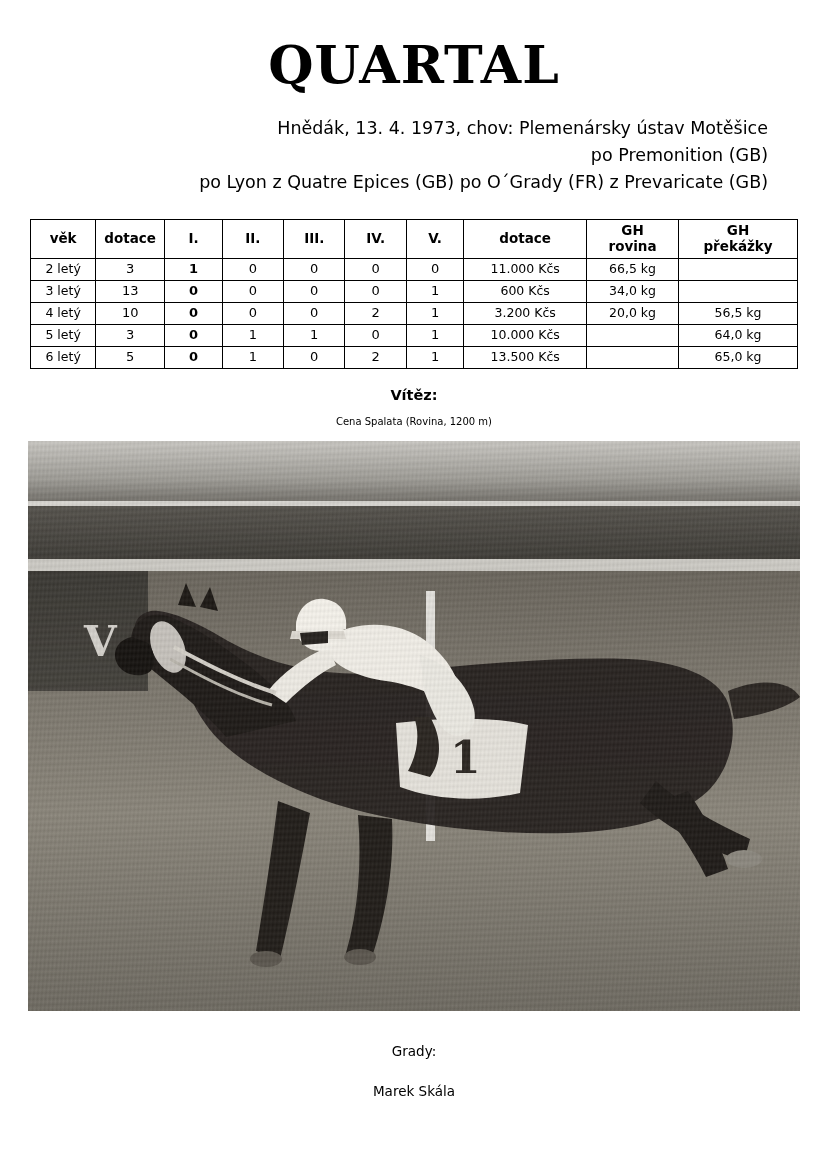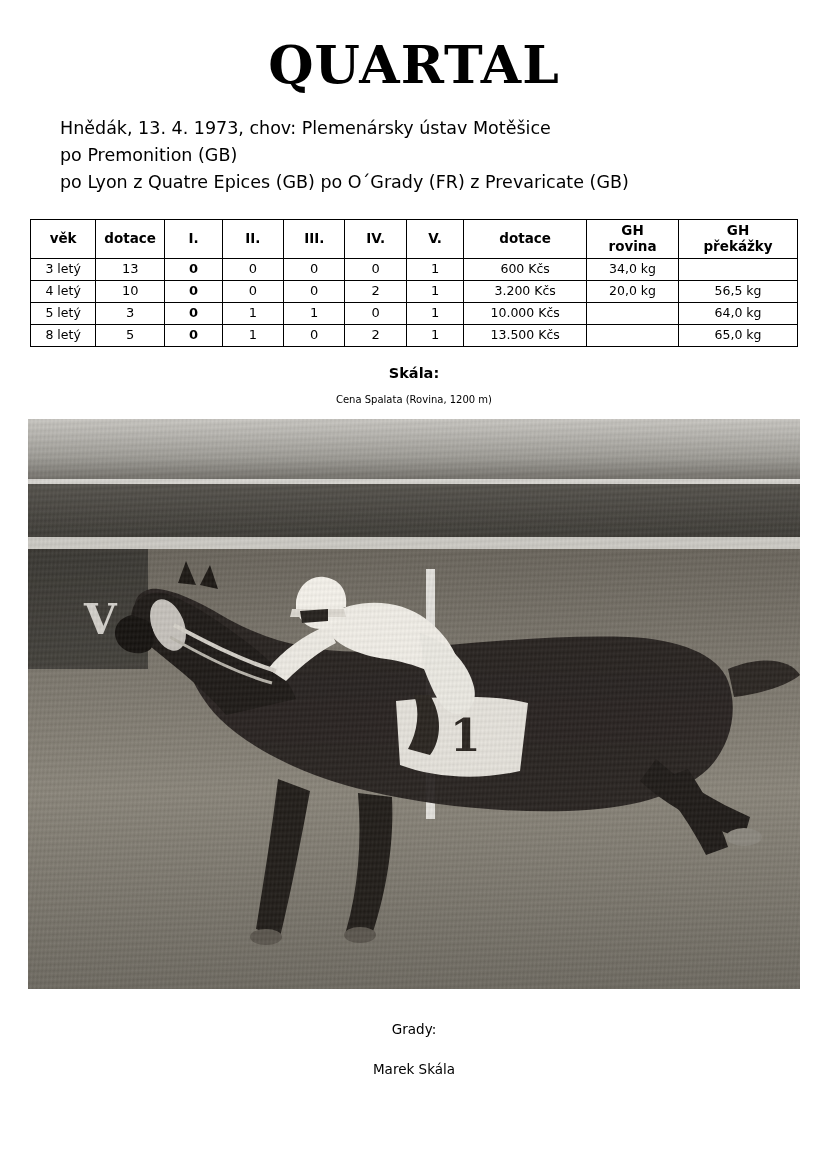--- a/index.html
+++ b/index.html
@@ -25,21 +25,21 @@
     text-align: center;
     font-family: "DejaVu Serif", serif;
     font-weight: bold;
     font-size: 52px;
     letter-spacing: 1px;
     margin: 0;
     padding-top: 36px;
     line-height: 1.1;
   }
   .subtitle {
-    text-align: left;
+    text-align: right;
     font-size: 17.5px;
     line-height: 1.55;
     margin-top: 22px;
     padding: 0 60px;
   }
   .subtitle div {
     white-space: nowrap;
   }
   .table-wrap {
     margin-top: 22px;
@@ -245,20 +245,32 @@
             <span>rovina</span>
           </th>
           <th class="two-line">
             <span>GH</span><br>
             <span>překážky</span>
           </th>
         </tr>
       </thead>
       <tbody>
         <tr>
+          <td class="age">2 letý</td>
+          <td>3</td>
+          <td class="bold">1</td>
+          <td>0</td>
+          <td>0</td>
+          <td>0</td>
+          <td>0</td>
+          <td class="money">11.000 Kčs</td>
+          <td class="kg">66,5 kg</td>
+          <td class="kg"></td>
+        </tr>
+        <tr>
           <td class="age">3 letý</td>
           <td>13</td>
           <td class="bold">0</td>
           <td>0</td>
           <td>0</td>
           <td>0</td>
           <td>1</td>
           <td class="money">600 Kčs</td>
           <td class="kg">34,0 kg</td>
           <td class="kg"></td>
@@ -281,37 +293,37 @@
           <td class="bold">0</td>
           <td>1</td>
           <td>1</td>
           <td>0</td>
           <td>1</td>
           <td class="money">10.000 Kčs</td>
           <td class="kg"></td>
           <td class="kg">64,0 kg</td>
         </tr>
         <tr>
-          <td class="age">8 letý</td>
+          <td class="age">6 letý</td>
           <td>5</td>
           <td class="bold">0</td>
           <td>1</td>
           <td>0</td>
           <td>2</td>
           <td>1</td>
           <td class="money">13.500 Kčs</td>
           <td class="kg"></td>
           <td class="kg">65,0 kg</td>
         </tr>
       </tbody>
     </table>
   </div>
 
   <div class="winner">
-    <div class="hd">Skála:</div>
+    <div class="hd">Vítěz:</div>
     <div class="race">Cena Spalata (Rovina, 1200 m)</div>
   </div>
 
   <div class="photo-wrap">
     <div class="photo">
       <div class="sky"></div>
       <div class="rail-far"></div>
       <div class="mid-band"></div>
       <div class="fence"></div>
       <div class="grass"></div>

